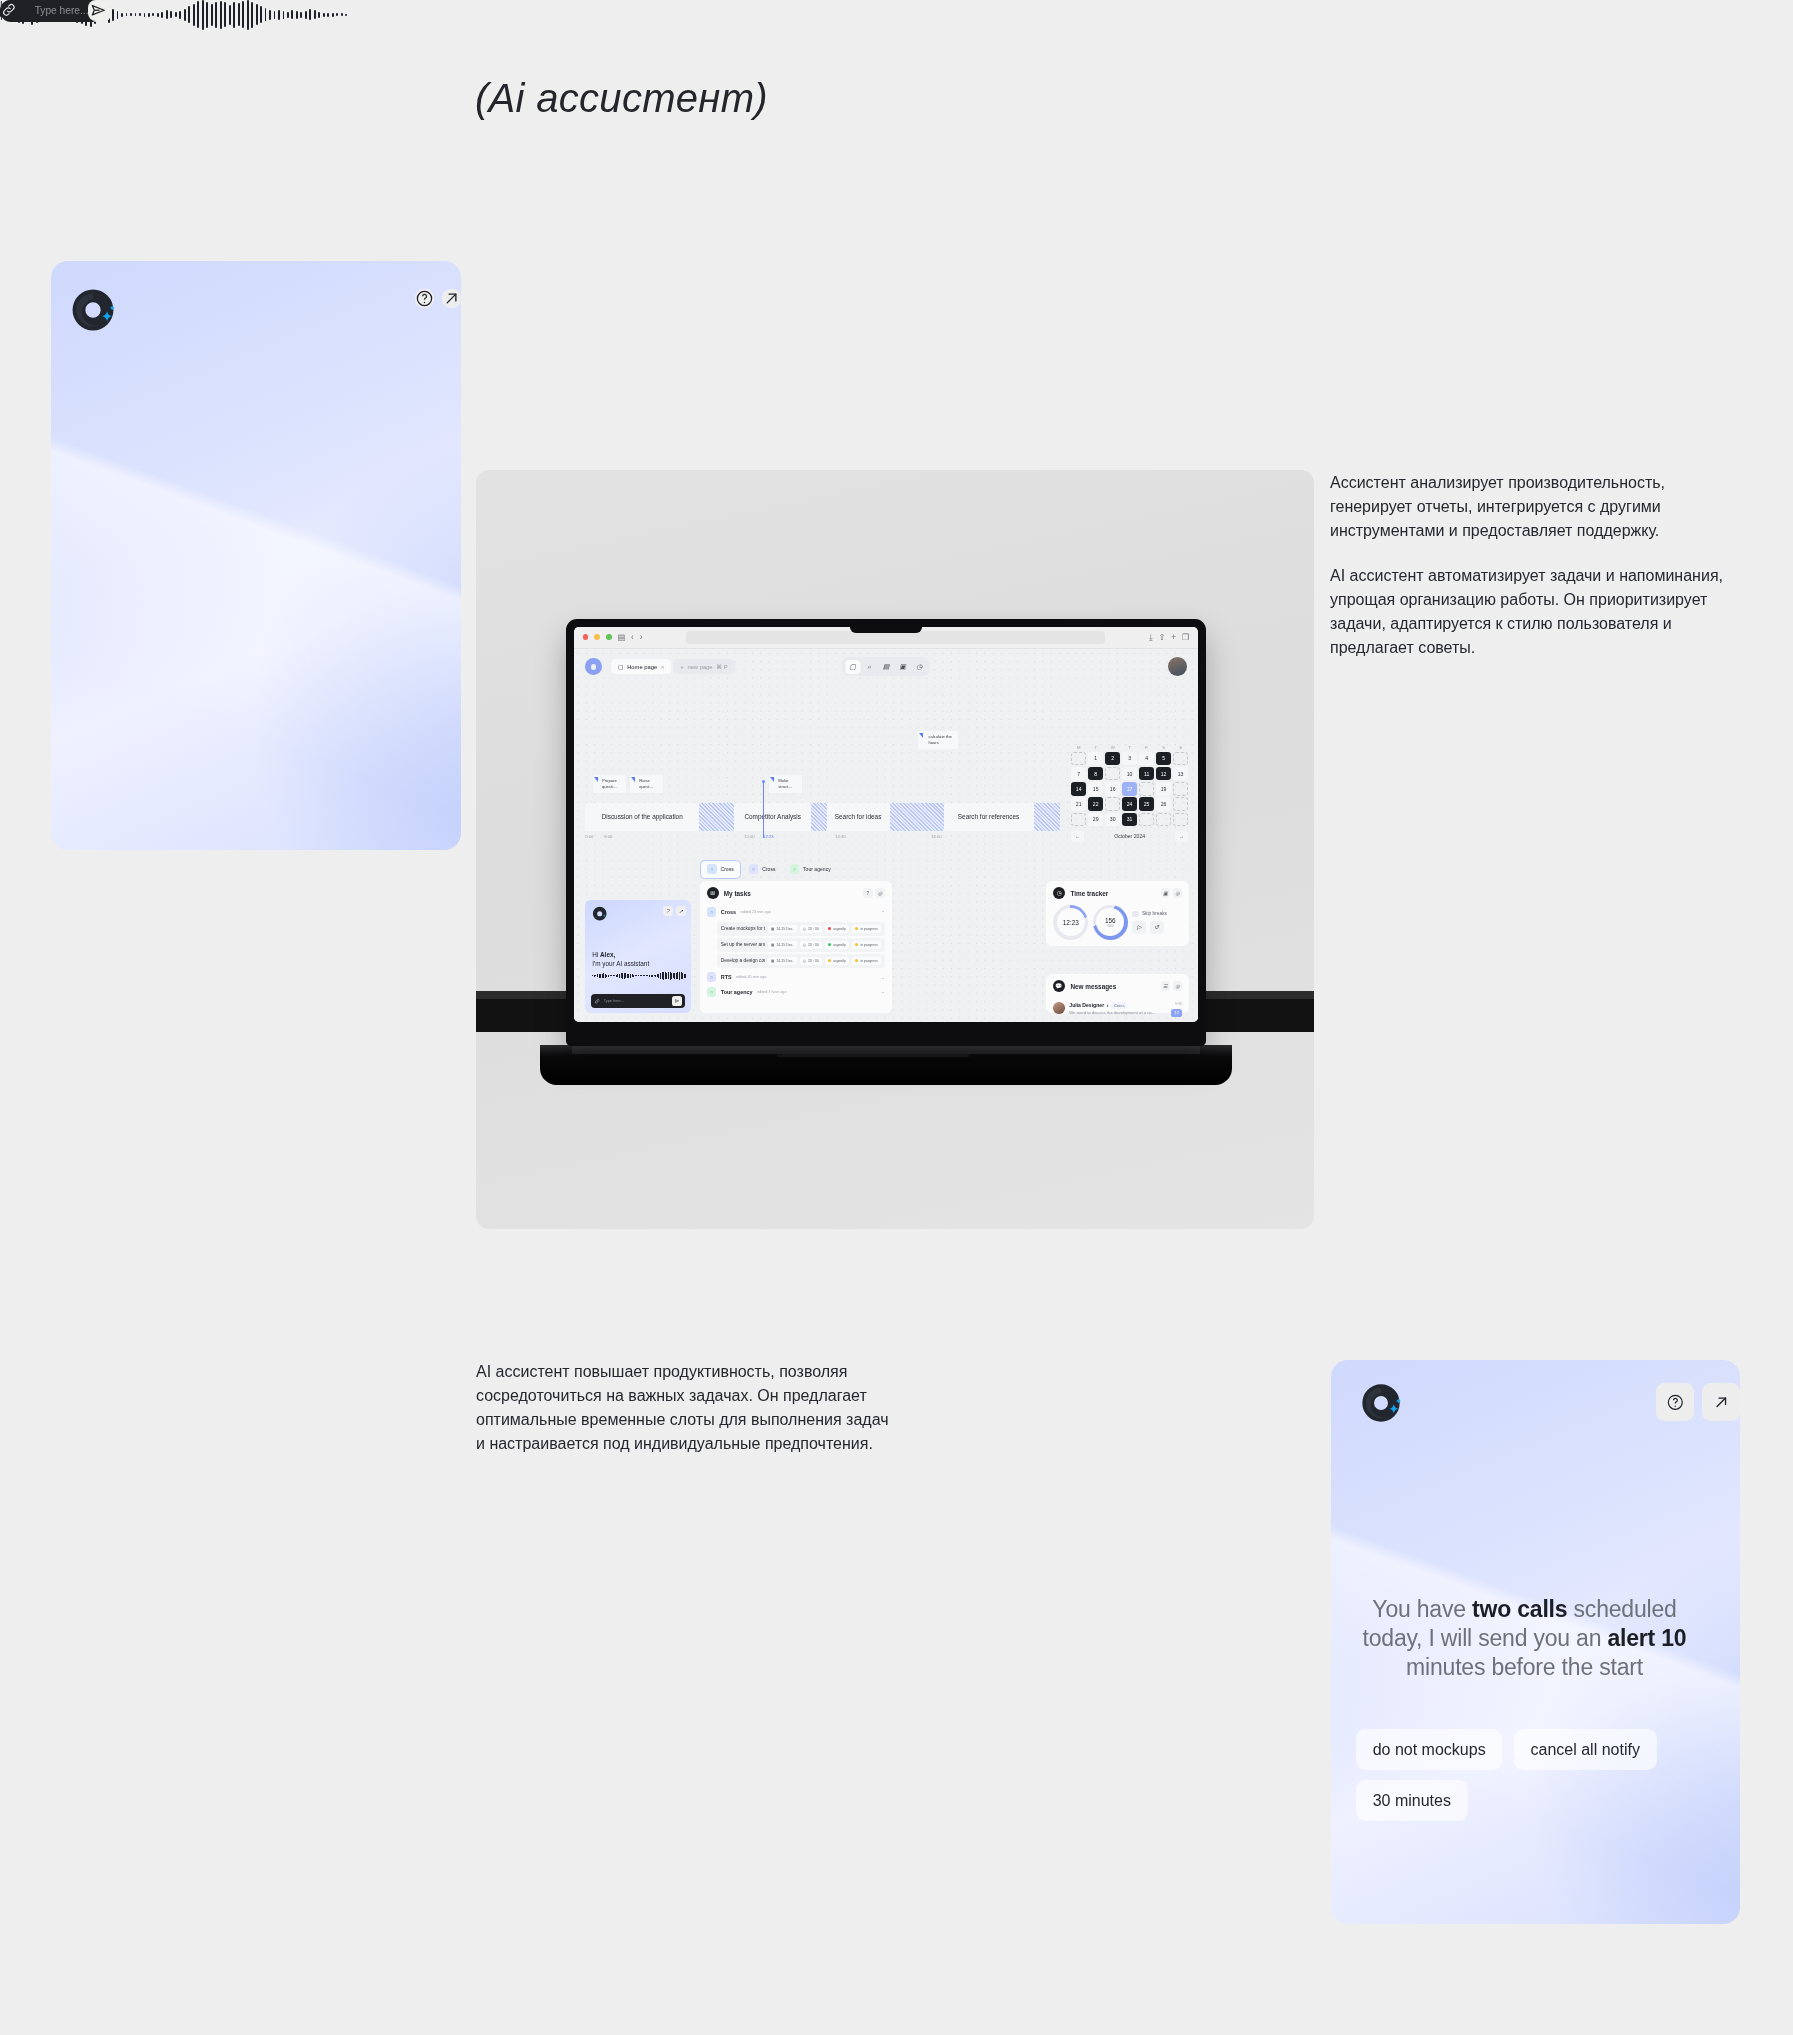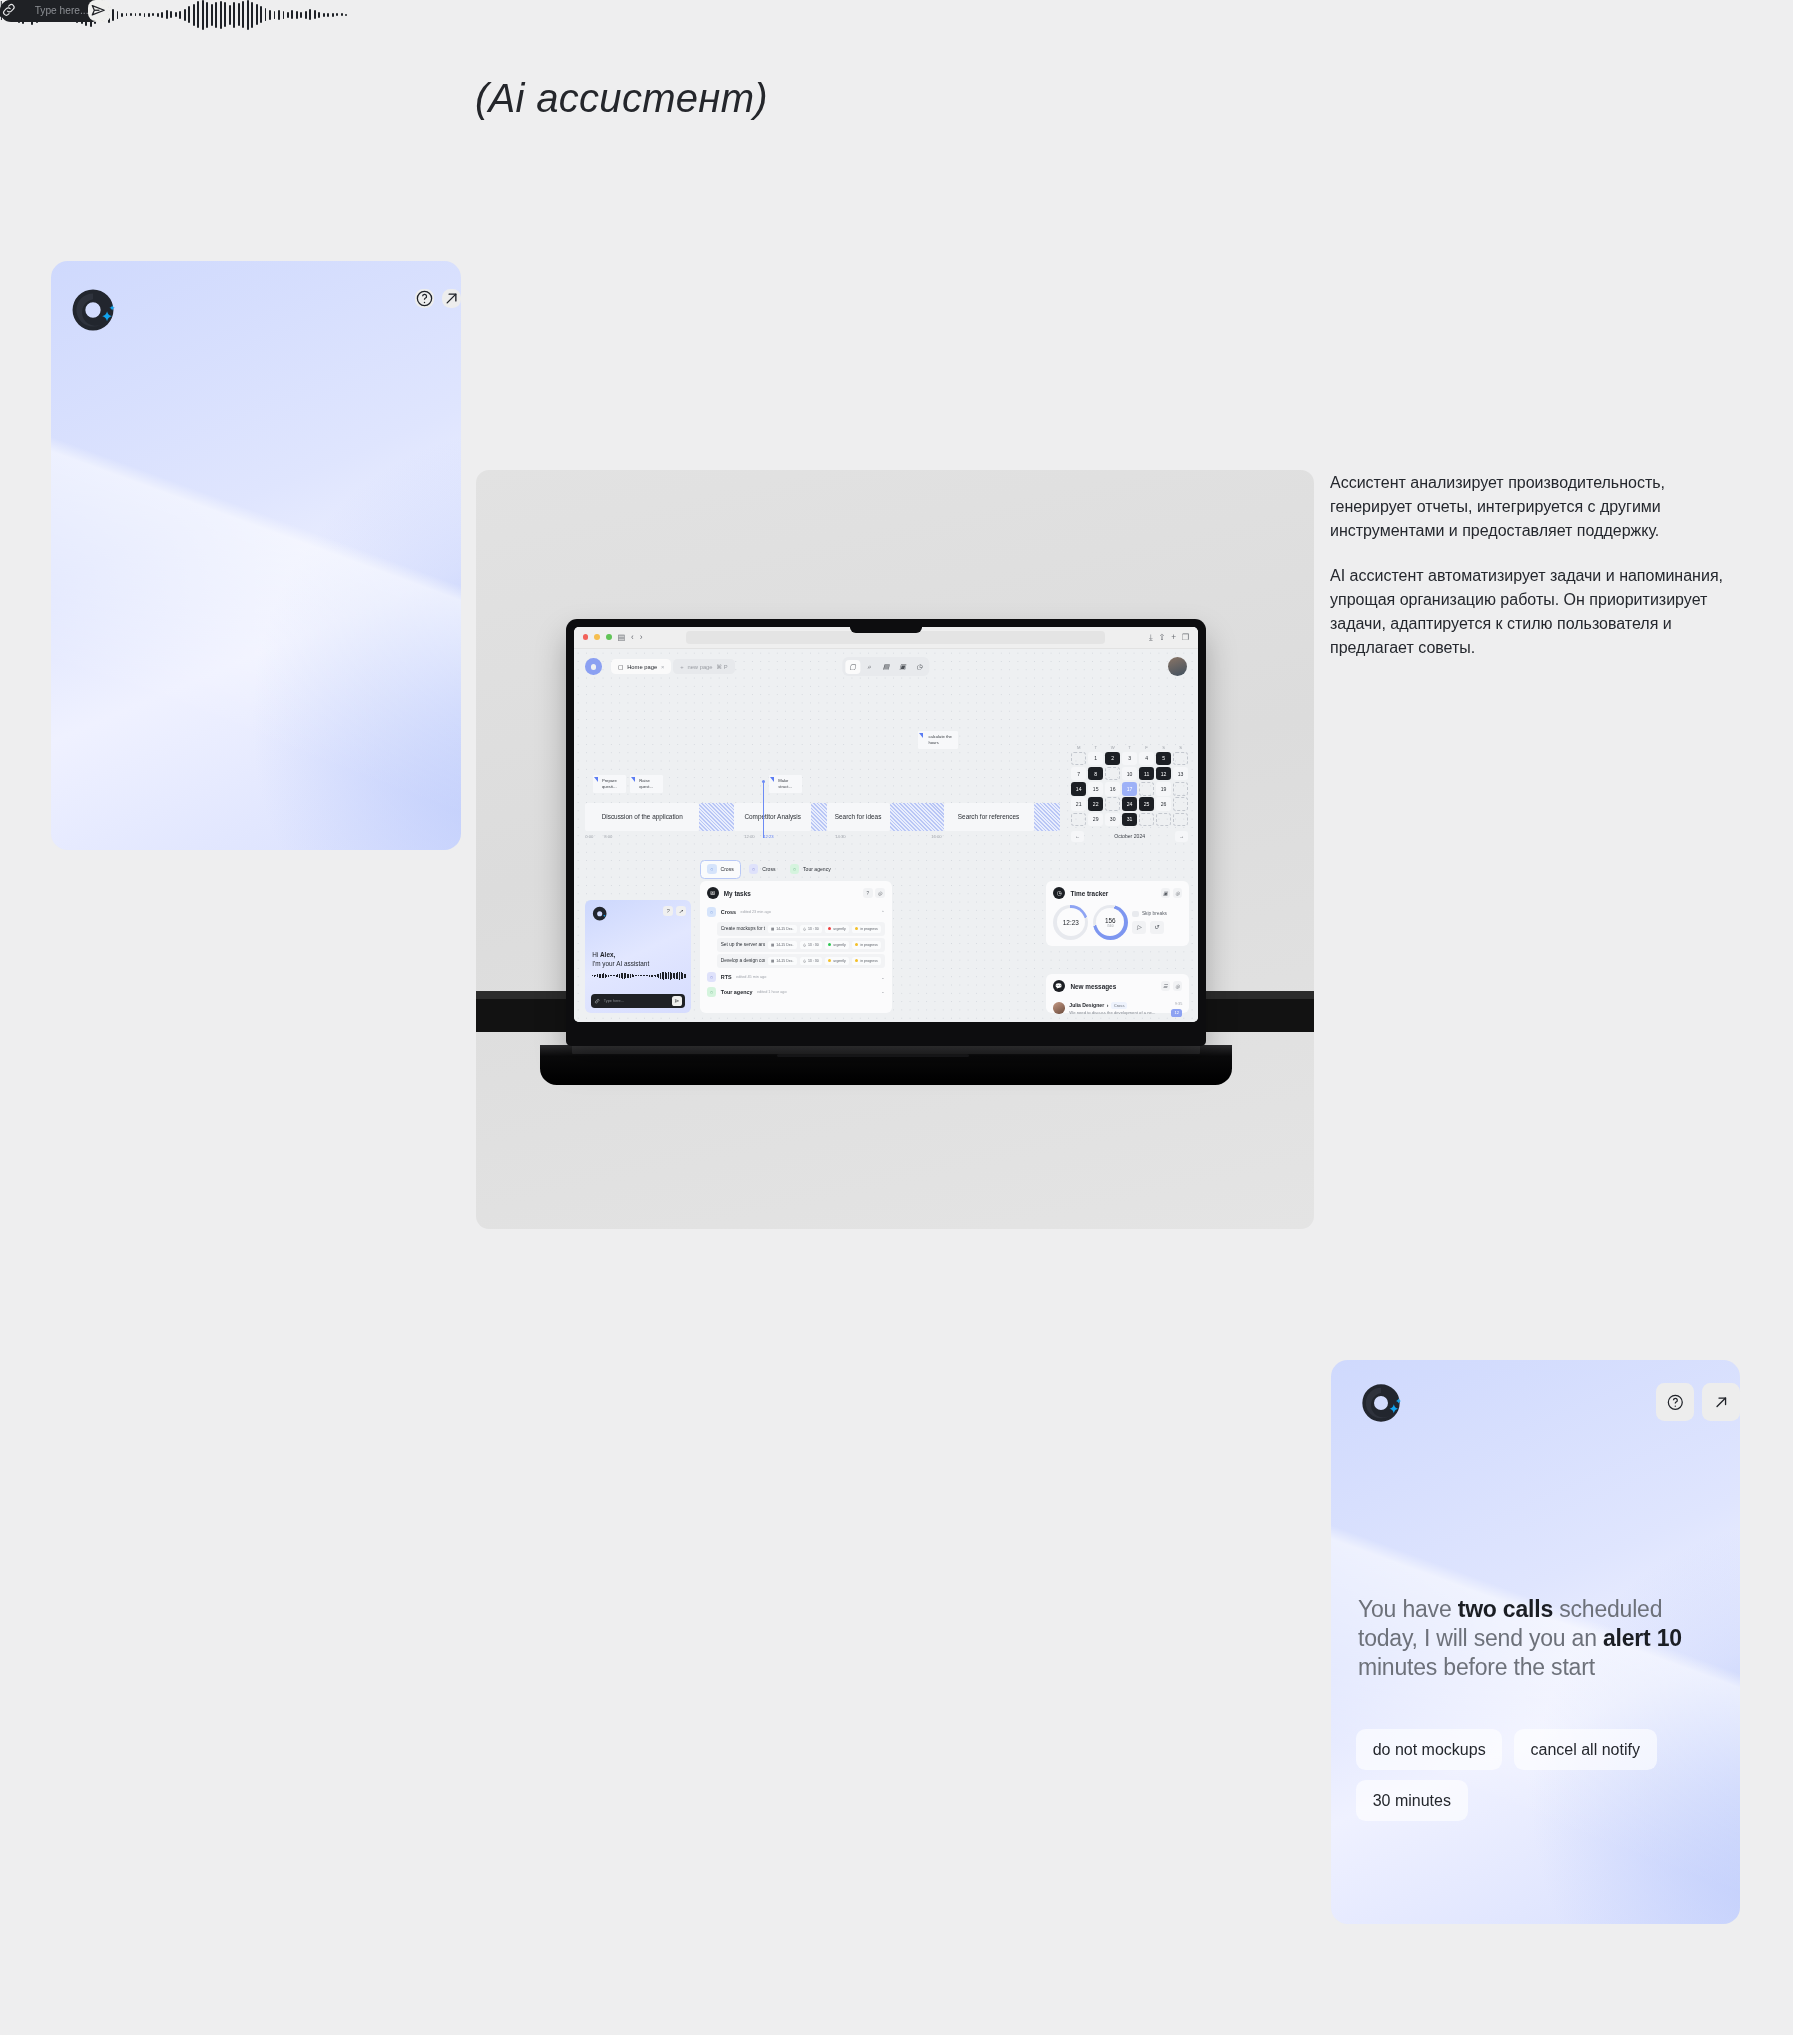--- a/index.html
+++ b/index.html
@@ -69,21 +69,21 @@
   #card-chat { left: 1331px; top: 1360px; width: 409px; height: 564px; }
 
   .user-bubble {
     position: absolute; left: 1431px; top: 1453px; right: 21px;
     background: linear-gradient(100deg, #f2f4fe 0%, #f7f8ff 100%);
     border-radius: 11.5px; padding: 18px 22px;
     font-size: 17.3px; color: #22252b; white-space: nowrap;
   }
   .assist-text {
     position: absolute; left: 1358px; top: 1595px; width: 333px;
-    font-size: 23px; line-height: 29px; color: #6d717a; letter-spacing: -0.2px;
+    font-size: 23px; line-height: 29px; color: #6d717a; letter-spacing: -0.2px; text-align: center;
   }
   .assist-text b { color: #1b1e24; font-weight: 700; }
   .chips {
     position: absolute; left: 1356px; top: 1729px; width: 346px;
     display: flex; flex-wrap: wrap; gap: 10.2px 11.5px;
   }
   .chip {
     background: rgba(255,255,255,.62); border-radius: 9.6px;
     padding: 11.5px 16.7px; font-size: 16px; color: #24272d;
     white-space: nowrap; cursor: pointer;
@@ -730,20 +730,21 @@
       </div>
     </div>
   </div>
 
   <div class="para" id="para-right">
     <p>Ассистент анализирует производительность, генерирует отчеты, интегрируется с другими инструментами и предоставляет поддержку.</p>
     <p>AI ассистент автоматизирует задачи и напоминания, упрощая организацию работы. Он приоритизирует задачи, адаптируется к стилю пользователя и предлагает советы.</p>
   </div>
 
   <div class="para" id="para-left">
+    <p>AI ассистент повышает продуктивность, позволяя сосредоточиться на важных задачах. Он предлагает оптимальные временные слоты для выполнения задач и настраивается под индивидуальные предпочтения.</p>
   </div>
 
   <div class="ai-card" id="card-chat"></div>
 
   <div class="logo" style="left:1360px;top:1382px;z-index:5;">
     <svg width="42" height="42" viewBox="0 0 72 72">
       <path d="M36 4a32 32 0 1 0 32 32 32 32 0 0 0-32-32Zm0 44a12 12 0 1 1 12-12 12 12 0 0 1-12 12Z" fill="#22262e"></path>
       <path d="M36 10a26 26 0 0 0 0 52 26 26 0 0 0 20-9 21 21 0 1 1-20-34Z" fill="#30353e" opacity=".85"></path>
       <path d="M58 38c1.6 5.2 2.6 6.2 7.6 7.8-5 1.6-6 2.6-7.6 7.8-1.6-5.2-2.6-6.2-7.6-7.8 5-1.6 6-2.6 7.6-7.8Z" fill="#12a4ee"></path>
       <path d="M66 28c.9 2.9 1.5 3.5 4.3 4.4-2.8.9-3.4 1.5-4.3 4.4-.9-2.9-1.5-3.5-4.3-4.4 2.8-.9 3.4-1.5 4.3-4.4Z" fill="#12a4ee"></path>

